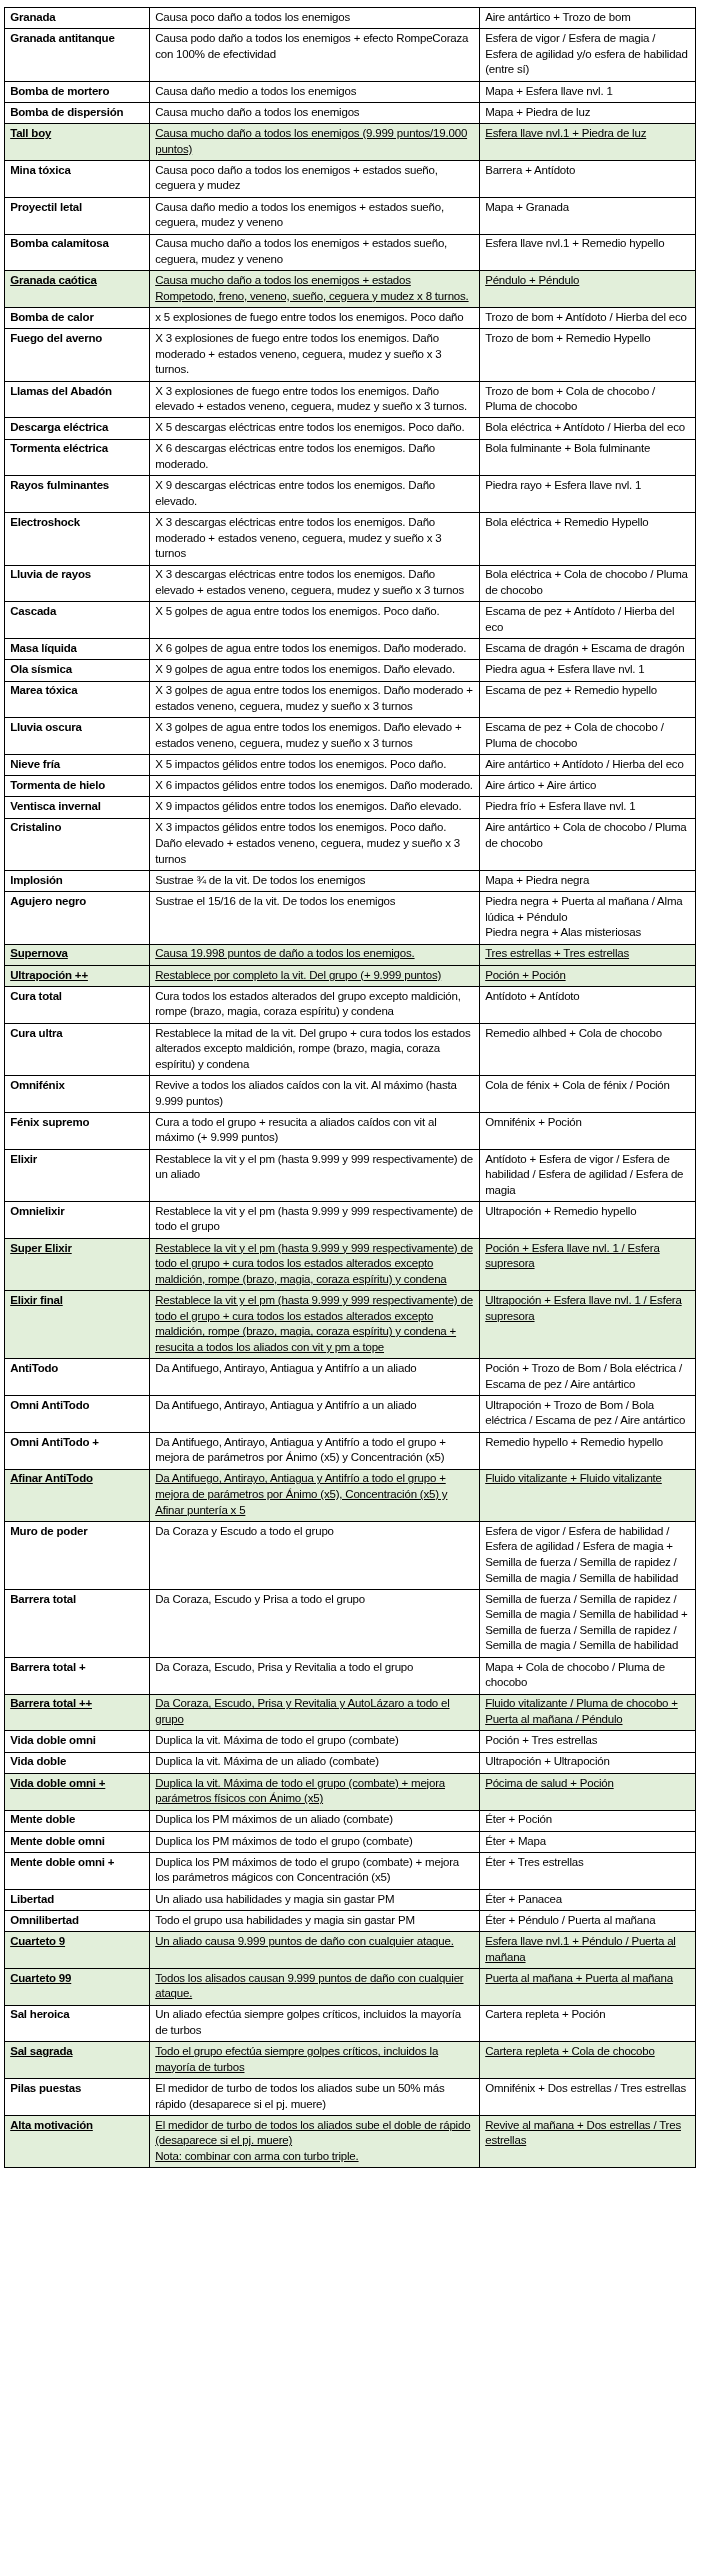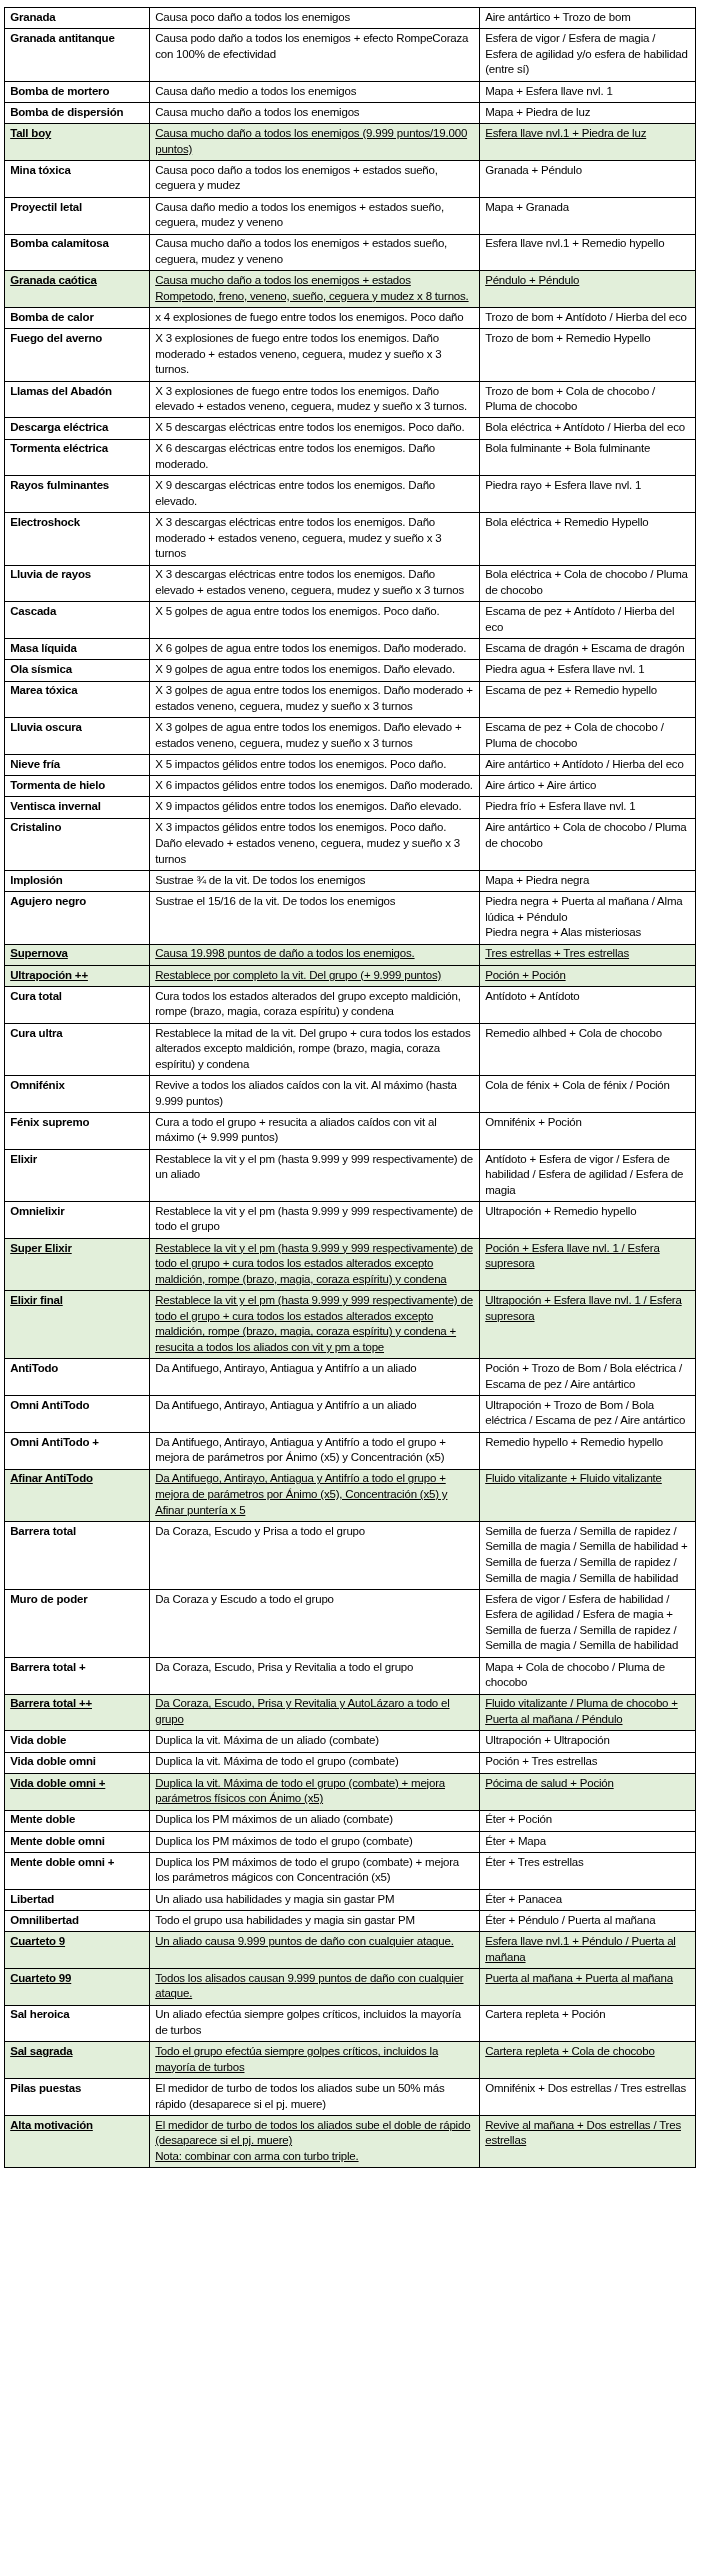--- a/index.html
+++ b/index.html
@@ -74,40 +74,40 @@
           <td>Mapa + Piedra de luz</td>
         </tr>
         <tr class="hl">
           <td class="name-cell">Tall boy</td>
           <td>Causa mucho daño a todos los enemigos (9.999 puntos/19.000 puntos)</td>
           <td>Esfera llave nvl.1 + Piedra de luz</td>
         </tr>
         <tr>
           <td class="name-cell">Mina tóxica</td>
           <td>Causa poco daño a todos los enemigos + estados sueño, ceguera y mudez</td>
-          <td>Granada + Péndulo</td>
+          <td>Barrera + Antídoto</td>
         </tr>
         <tr>
           <td class="name-cell">Proyectil letal</td>
           <td>Causa daño medio a todos los enemigos + estados sueño, ceguera, mudez y veneno</td>
           <td>Mapa + Granada</td>
         </tr>
         <tr>
           <td class="name-cell">Bomba calamitosa</td>
           <td>Causa mucho daño a todos los enemigos + estados sueño, ceguera, mudez y veneno</td>
           <td>Esfera llave nvl.1 + Remedio hypello</td>
         </tr>
         <tr class="hl">
           <td class="name-cell">Granada caótica</td>
           <td>Causa mucho daño a todos los enemigos + estados Rompetodo, freno, veneno, sueño, ceguera y mudez x 8 turnos.</td>
           <td>Péndulo + Péndulo</td>
         </tr>
         <tr>
           <td class="name-cell">Bomba de calor</td>
-          <td>x 4 explosiones de fuego entre todos los enemigos. Poco daño</td>
+          <td>x 5 explosiones de fuego entre todos los enemigos. Poco daño</td>
           <td>Trozo de bom + Antídoto / Hierba del eco</td>
         </tr>
         <tr>
           <td class="name-cell">Fuego del averno</td>
           <td>X 3 explosiones de fuego entre todos los enemigos. Daño moderado + estados veneno, ceguera, mudez y sueño x 3 turnos.</td>
           <td>Trozo de bom + Remedio Hypello</td>
         </tr>
         <tr>
           <td class="name-cell">Llamas del Abadón</td>
           <td>X 3 explosiones de fuego entre todos los enemigos. Daño elevado + estados veneno, ceguera, mudez y sueño x 3 turnos.</td>
@@ -258,48 +258,48 @@
           <td class="name-cell">Omni AntiTodo +</td>
           <td>Da Antifuego, Antirayo, Antiagua y Antifrío a todo el grupo + mejora de parámetros por Ánimo (x5) y Concentración (x5)</td>
           <td>Remedio hypello + Remedio hypello</td>
         </tr>
         <tr class="hl">
           <td class="name-cell">Afinar AntiTodo</td>
           <td>Da Antifuego, Antirayo, Antiagua y Antifrío a todo el grupo + mejora de parámetros por Ánimo (x5), Concentración (x5) y Afinar puntería x 5</td>
           <td>Fluido vitalizante + Fluido vitalizante</td>
         </tr>
         <tr>
+          <td class="name-cell">Muro de poder</td>
+          <td>Da Coraza y Escudo a todo el grupo</td>
+          <td>Esfera de vigor / Esfera de habilidad / Esfera de agilidad / Esfera de magia + Semilla de fuerza / Semilla de rapidez / Semilla de magia / Semilla de habilidad</td>
+        </tr>
+        <tr>
           <td class="name-cell">Barrera total</td>
           <td>Da Coraza, Escudo y Prisa a todo el grupo</td>
           <td>Semilla de fuerza / Semilla de rapidez / Semilla de magia / Semilla de habilidad + Semilla de fuerza / Semilla de rapidez / Semilla de magia / Semilla de habilidad</td>
         </tr>
         <tr>
-          <td class="name-cell">Muro de poder</td>
-          <td>Da Coraza y Escudo a todo el grupo</td>
-          <td>Esfera de vigor / Esfera de habilidad / Esfera de agilidad / Esfera de magia + Semilla de fuerza / Semilla de rapidez / Semilla de magia / Semilla de habilidad</td>
-        </tr>
-        <tr>
           <td class="name-cell">Barrera total +</td>
           <td>Da Coraza, Escudo, Prisa y Revitalia a todo el grupo</td>
           <td>Mapa + Cola de chocobo / Pluma de chocobo</td>
         </tr>
         <tr class="hl">
           <td class="name-cell">Barrera total ++</td>
           <td>Da Coraza, Escudo, Prisa y Revitalia y AutoLázaro a todo el grupo</td>
           <td>Fluido vitalizante / Pluma de chocobo + Puerta al mañana / Péndulo</td>
         </tr>
         <tr>
+          <td class="name-cell">Vida doble omni</td>
+          <td>Duplica la vit. Máxima de todo el grupo (combate)</td>
+          <td>Poción + Tres estrellas</td>
+        </tr>
+        <tr>
           <td class="name-cell">Vida doble</td>
           <td>Duplica la vit. Máxima de un aliado (combate)</td>
           <td>Ultrapoción + Ultrapoción</td>
-        </tr>
-        <tr>
-          <td class="name-cell">Vida doble omni</td>
-          <td>Duplica la vit. Máxima de todo el grupo (combate)</td>
-          <td>Poción + Tres estrellas</td>
         </tr>
         <tr class="hl">
           <td class="name-cell">Vida doble omni +</td>
           <td>Duplica la vit. Máxima de todo el grupo (combate) + mejora parámetros físicos con Ánimo (x5)</td>
           <td>Pócima de salud + Poción</td>
         </tr>
         <tr>
           <td class="name-cell">Mente doble</td>
           <td>Duplica los PM máximos de un aliado (combate)</td>
           <td>Éter + Poción</td>

